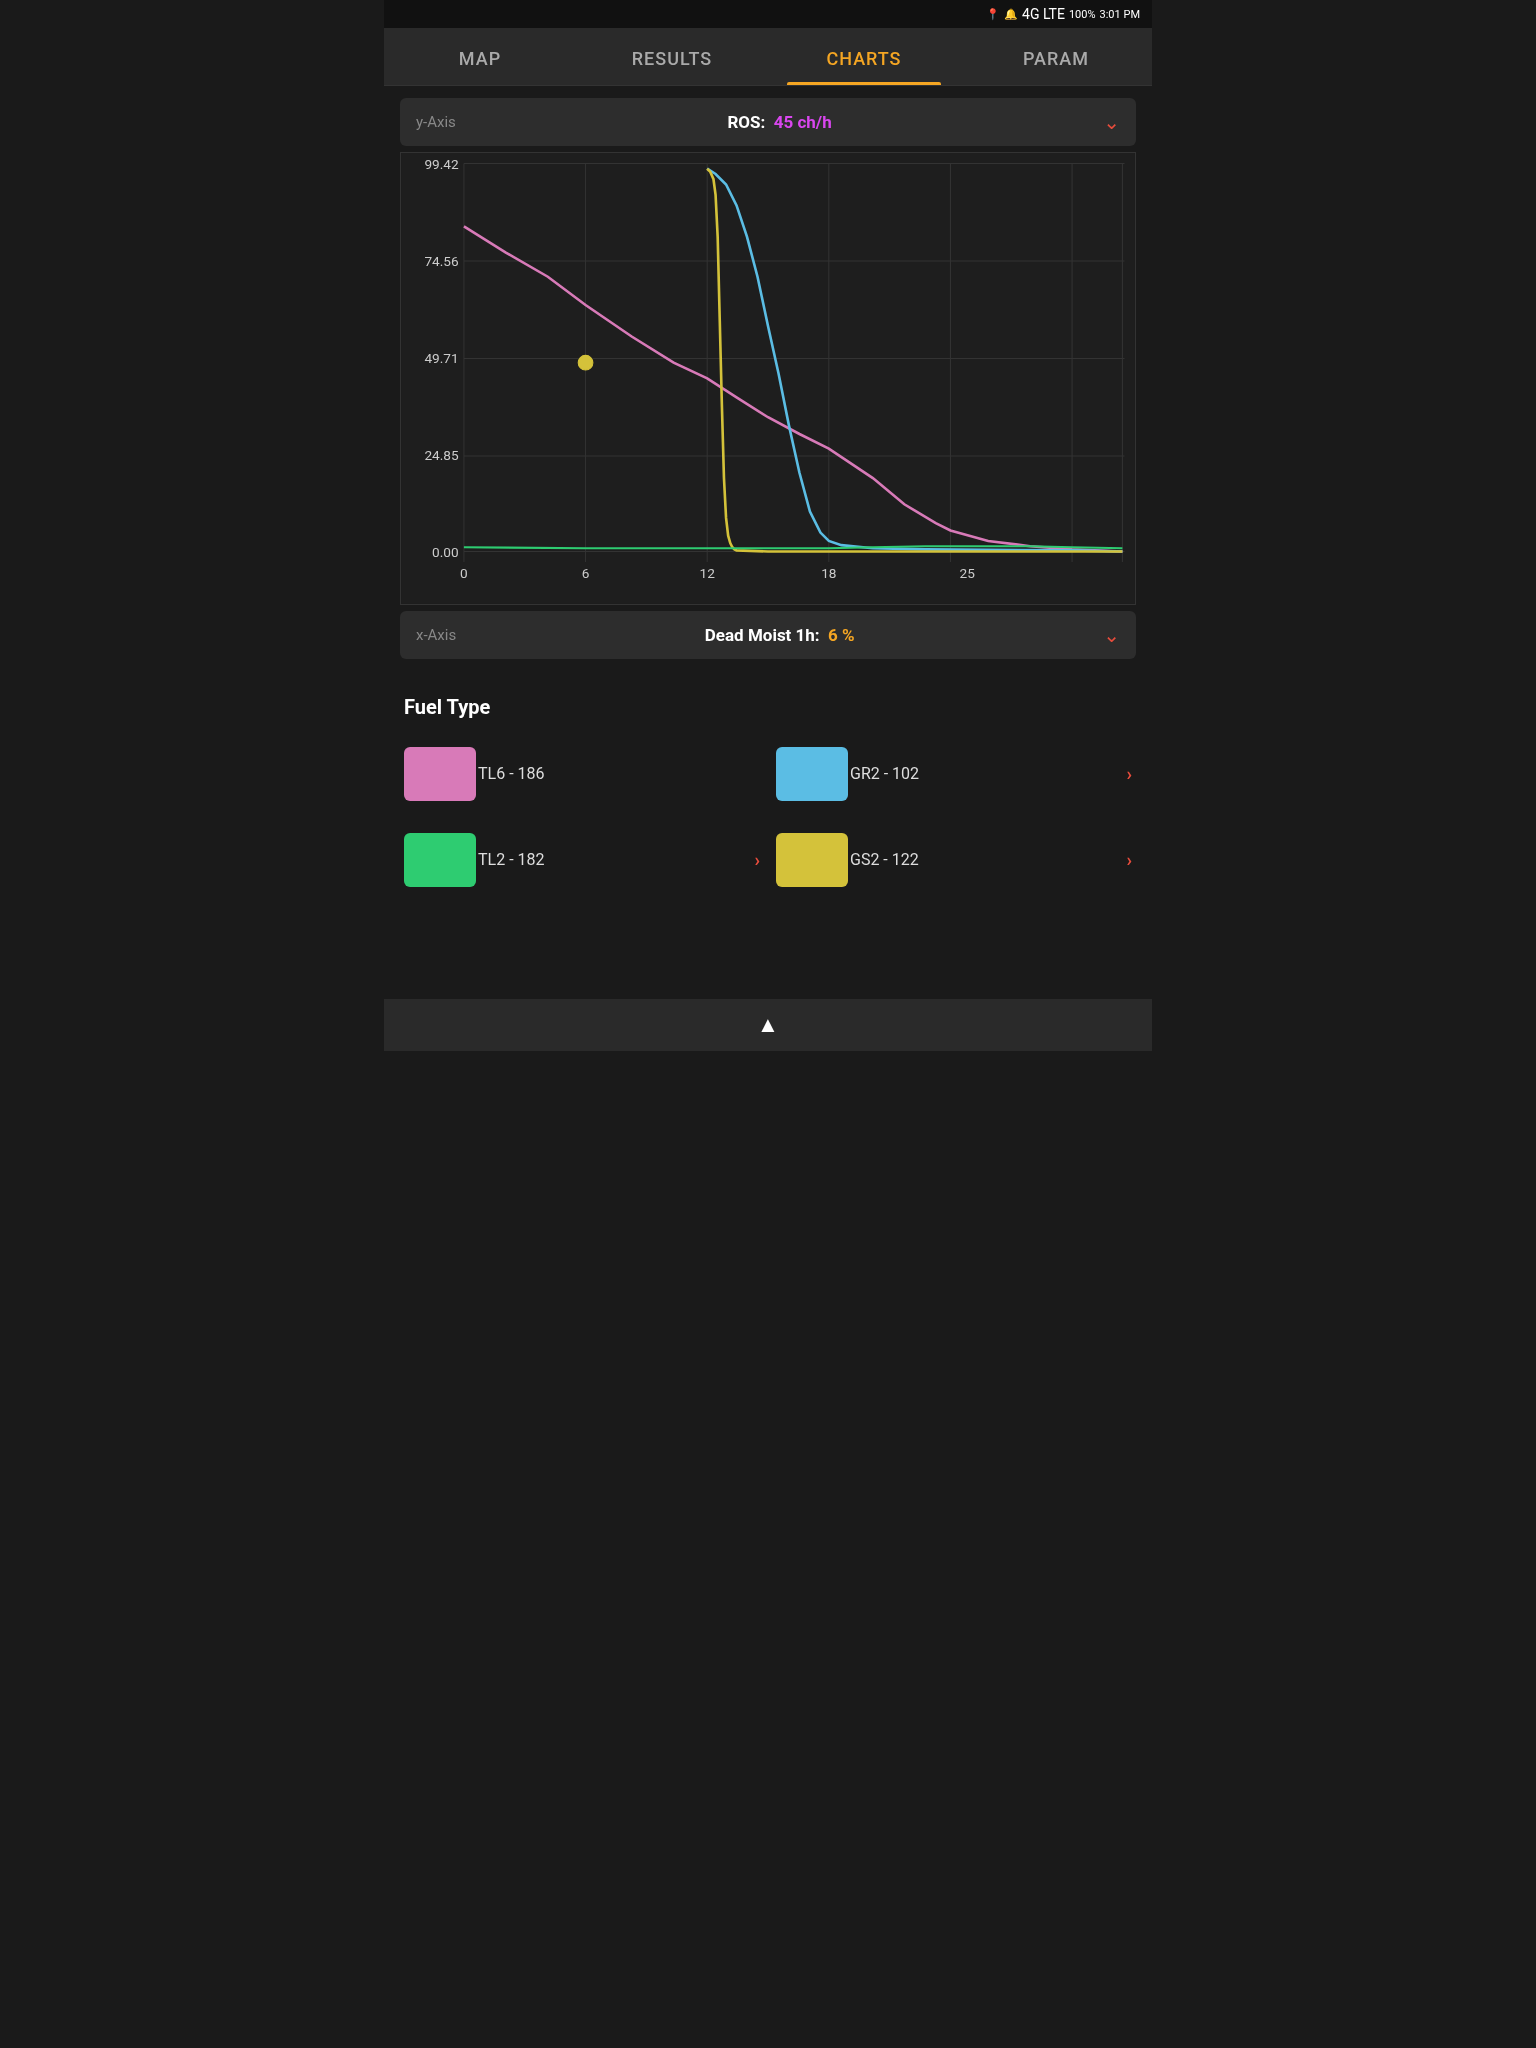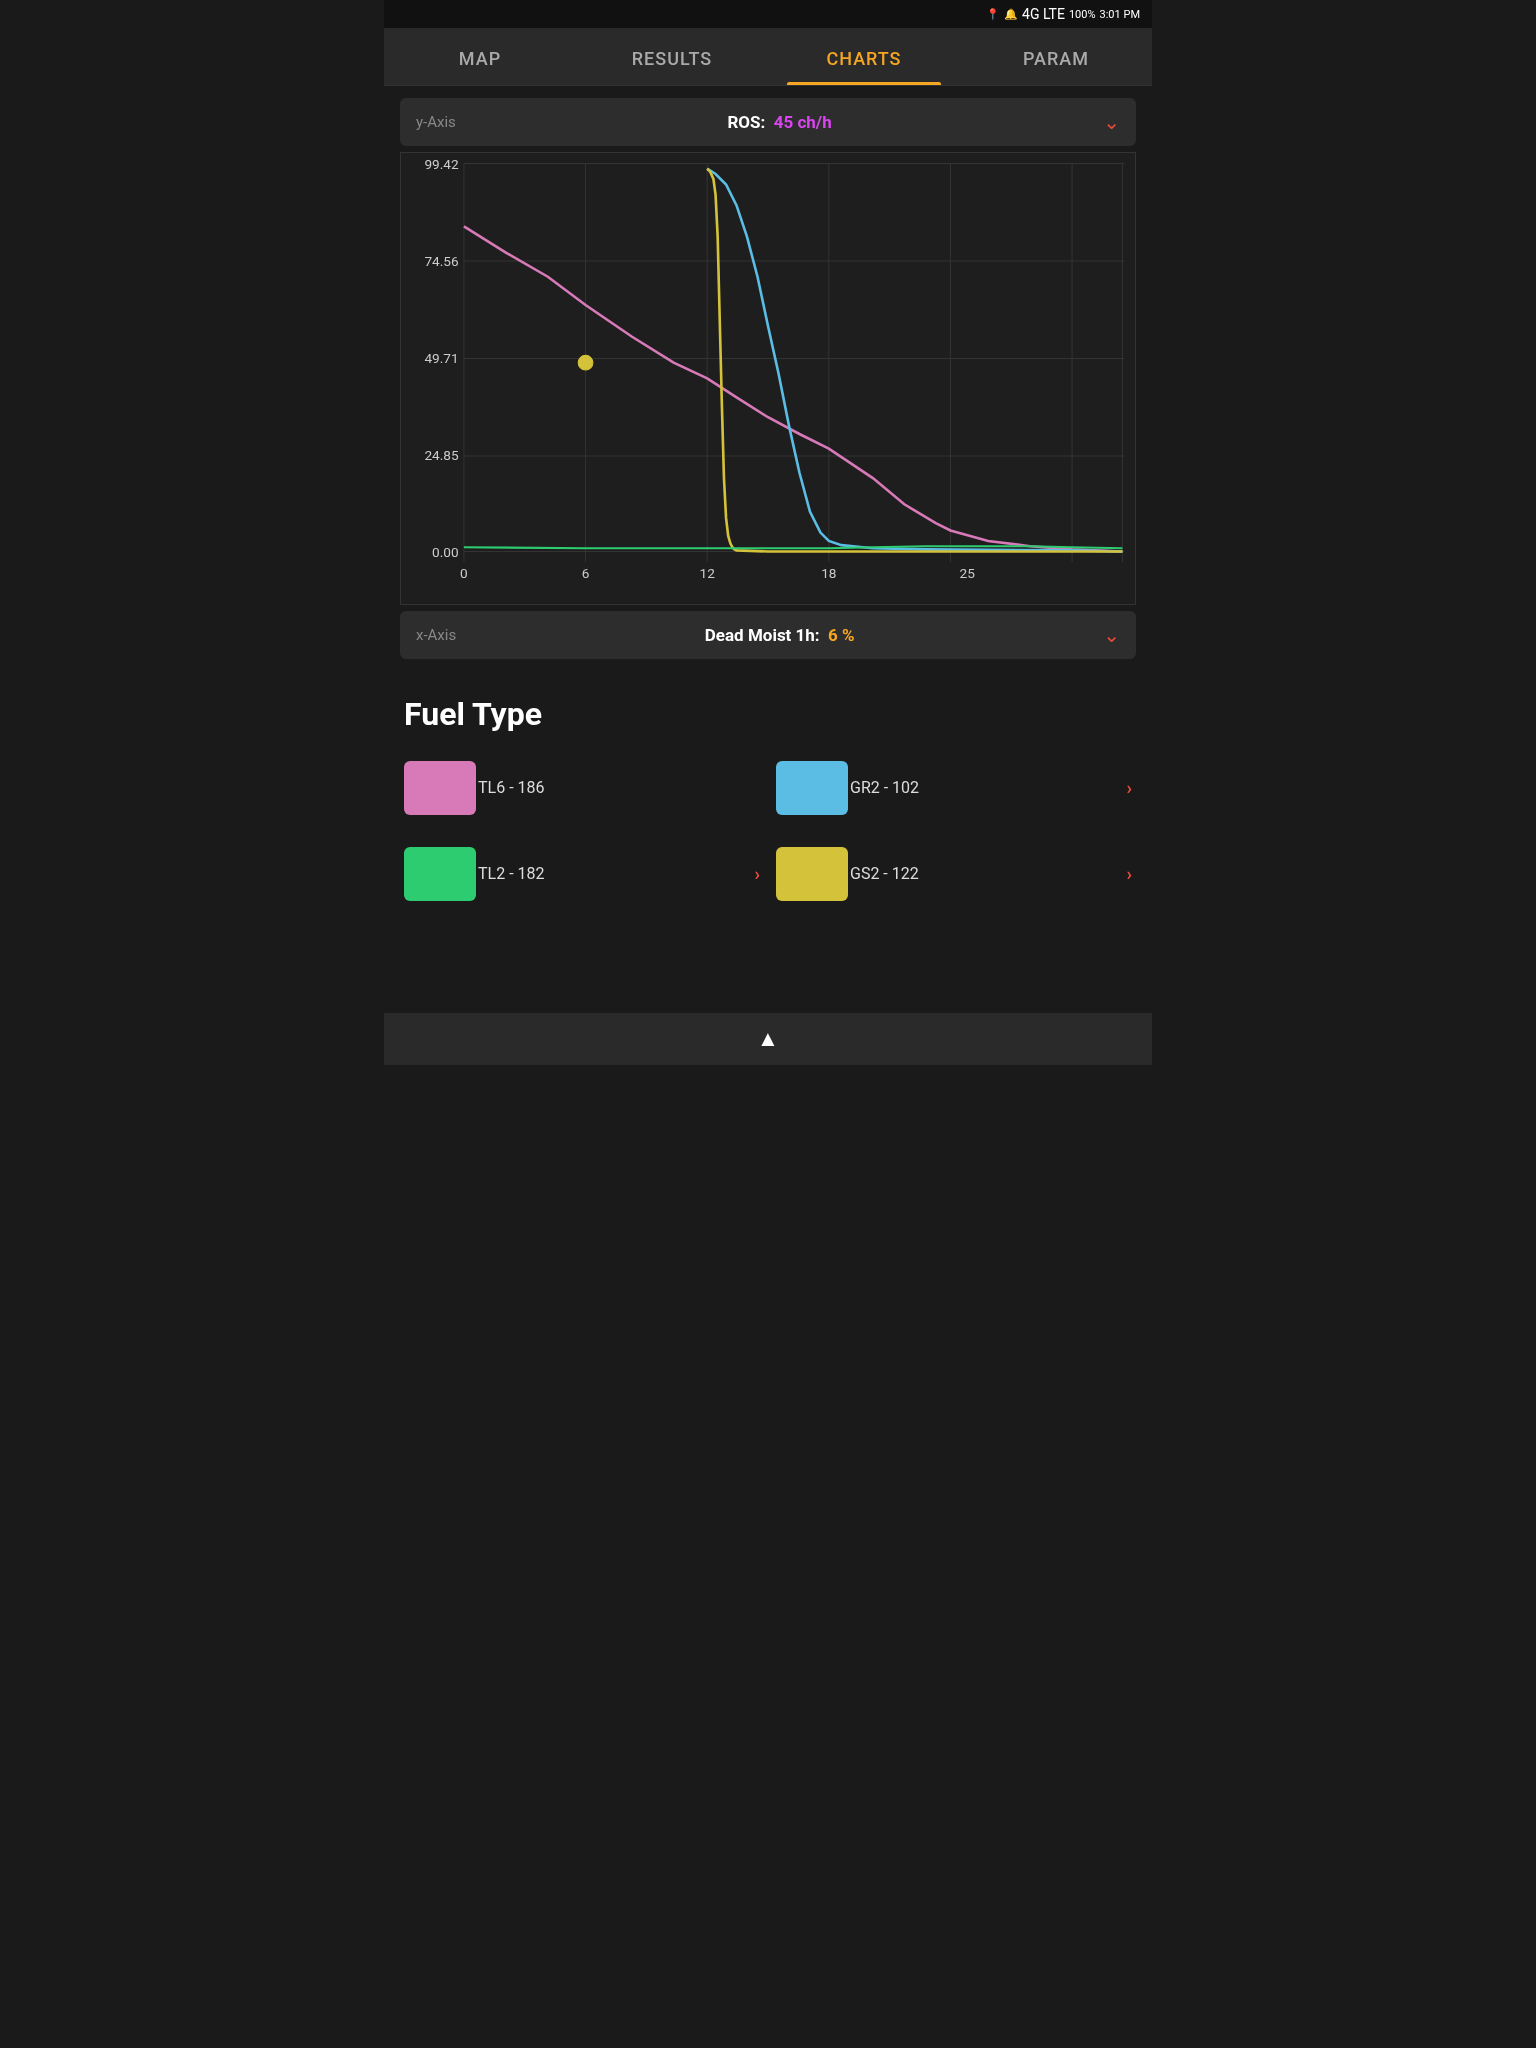--- a/index.html
+++ b/index.html
@@ -109,21 +109,21 @@
       padding: 12px 16px;
       display: flex;
       align-items: center;
       justify-content: space-between;
     }
     
     .fuel-section {
       padding: 24px 20px;
     }
     .fuel-title {
-      font-size: 32px;
+      font-size: 20px;
       font-weight: bold;
       color: #fff;
       margin-bottom: 20px;
     }
     .fuel-grid {
       display: grid;
       grid-template-columns: 1fr 1fr;
       gap: 16px;
     }
     .fuel-item {

